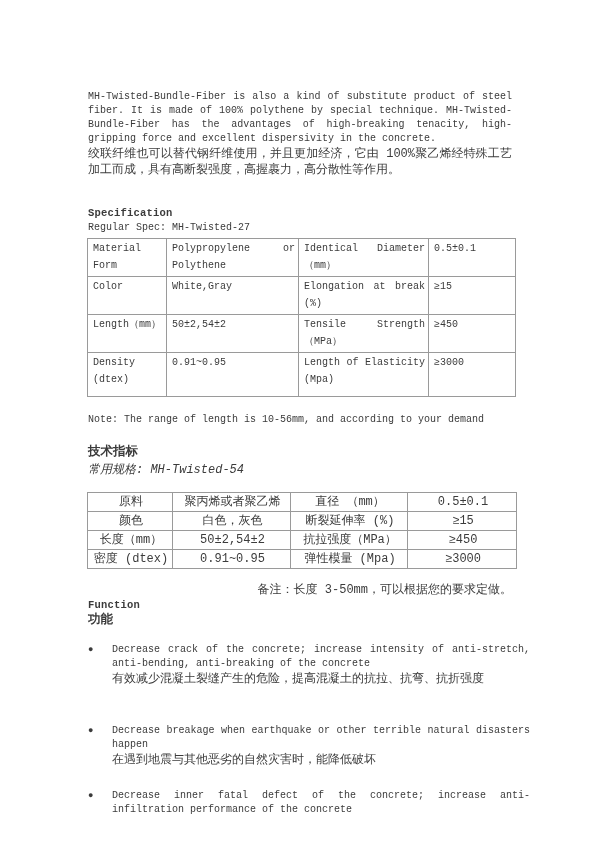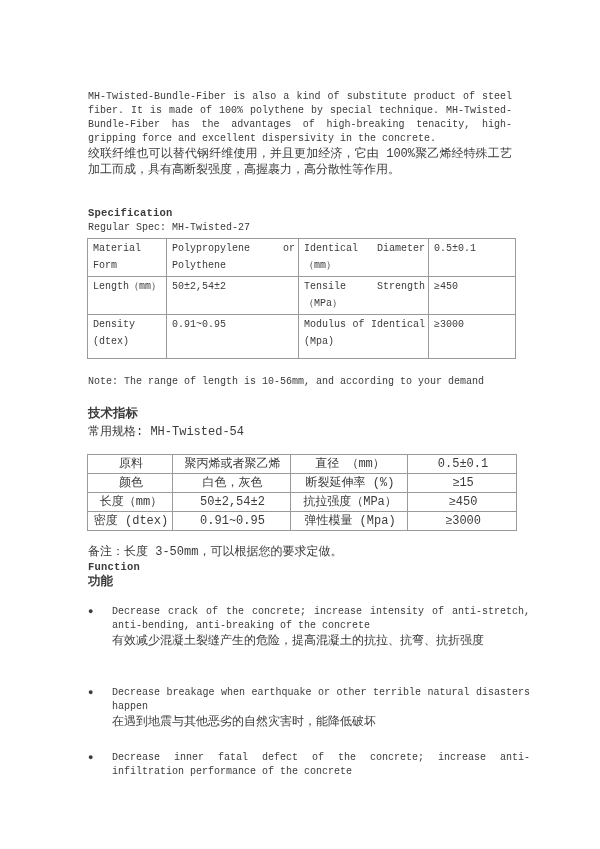--- a/index.html
+++ b/index.html
@@ -15,35 +15,35 @@
 
   .en { font-size: 10px; line-height: 14px; }
   .zh { font-size: 12px; line-height: 16px; }
   .just { text-align: justify; }
 
   .intro { margin-bottom: 28px; }
 
   .heading-en { font-size: 10.5px; font-weight: bold; line-height: 14px; letter-spacing: 0.2px; }
   .heading-zh { font-size: 12.5px; font-weight: bold; line-height: 17px; }
   .subhead-en { font-size: 10px; line-height: 15px; margin-bottom: 3px; }
-  .subhead-zh { font-size: 12px; line-height: 16px; margin: 1px 16px 14px 0; }
+  .subhead-zh { font-size: 12px; line-height: 16px; margin: 1px 16px 14px 0; font-style: italic; }
 
   table { border-collapse: collapse; table-layout: fixed; margin-left: -1px; }
   td { border: 1px solid #9a9a9a; vertical-align: top; overflow: hidden; }
 
   .t1 { width: 428px; margin-bottom: 16px; }
   .t1 td { font-size: 10px; line-height: 17px; padding: 1px 3px 2px 5px; text-align: justify; }
   .t1 td.val { text-align: left; }
   .t1 tr:last-child td { padding-bottom: 8px; }
 
   .t2 { width: 429px; margin-bottom: 13px; }
   .t2 td { font-size: 12px; line-height: 16px; padding: 1px 3px 1px 5px; text-align: center; white-space: nowrap; }
 
   .note-en { margin: 4px 0 17px 0; }
-  .note-zh { margin: 0; }
+  .note-zh { margin: 0; text-align: right; }
 
   .bullets { width: 442px; margin-top: 14px; }
   .li { display: flex; align-items: flex-start; } 
   .li .bullet { width: 24px; flex: 0 0 24px; font-size: 9px; line-height: 14px; color: #3b3b3b; }
   .li .li-text { flex: 1 1 auto; }
   .li-1 { margin-bottom: 37px; }
   .li-2 { margin-bottom: 21px; }
 </style>
 </head>
 <body>
@@ -66,29 +66,35 @@
         <col style="width:87px">
       </colgroup>
     <tbody>
         <tr>
       <td>Material Form</td>
       <td>Polypropylene or Polythene</td>
       <td>Identical Diameter （mm）</td>
       <td class="val">0.5±0.1</td>
     </tr>
     <tr>
+      <td>Color</td>
+      <td>White,Gray</td>
+      <td>Elongation at break (%)</td>
+      <td class="val">≥15</td>
+    </tr>
+    <tr>
       <td>Length（mm）</td>
       <td>50±2,54±2</td>
       <td>Tensile Strength （MPa）</td>
       <td class="val">≥450</td>
     </tr>
     <tr>
       <td>Density (dtex)</td>
       <td>0.91~0.95</td>
-      <td>Modulus of Identical (Mpa)</td>
+      <td>Length of Elasticity (Mpa)</td>
       <td class="val">≥3000</td>
     </tr>
   </tbody>
     </table>
 
   <div class="en note-en blk">Note: The range of length is 10-56mm, and according to your demand</div>
 
   <div class="heading-zh">技术指标</div>
   <div class="subhead-zh">常用规格: MH-Twisted-54</div>
 

